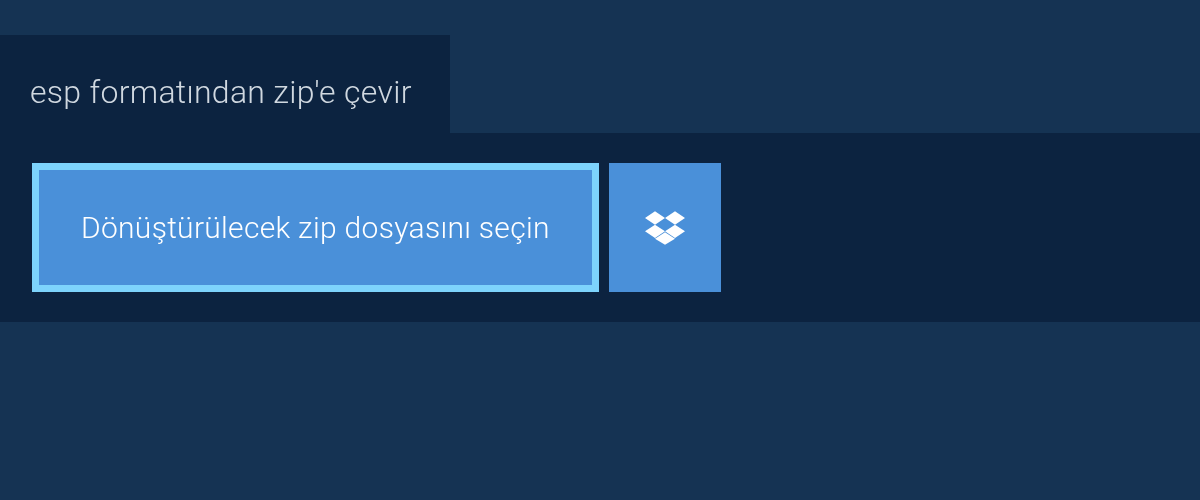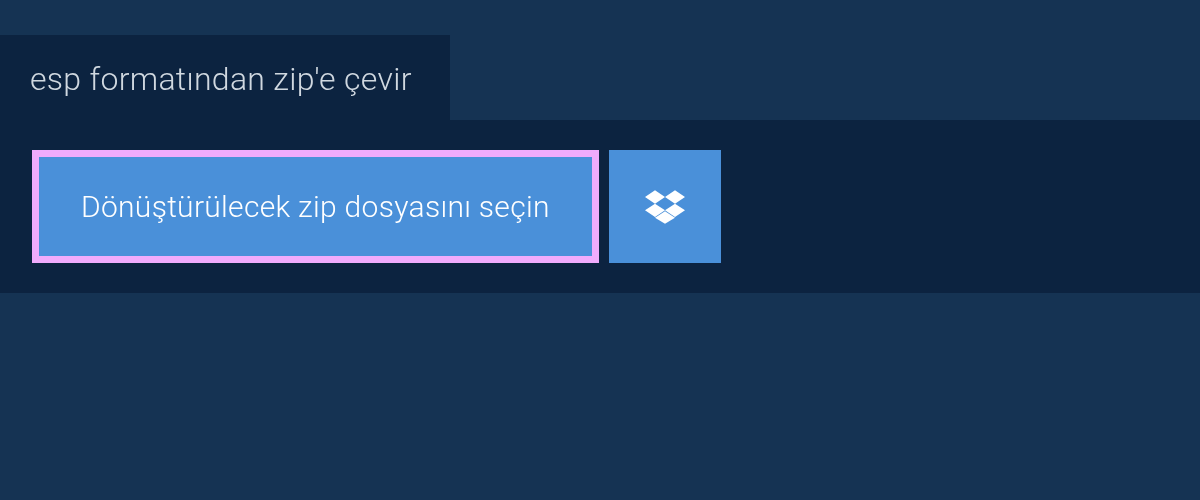--- a/index.html
+++ b/index.html
@@ -16,40 +16,40 @@
     }
     .tab-container {
       padding-top: 35px;
     }
     .tab {
       display: inline-block;
       background-color: #0c2340;
       color: #d0d8e0;
       font-size: 32px;
       font-weight: 300;
-      padding: 25px 38px 22px 30px;
+      padding: 38px 38px 22px 30px;
       letter-spacing: 0.3px;
     }
     .panel {
       background-color: #0c2340;
       padding: 30px 32px;
       width: 100%;
     }
     .button-row {
       display: flex;
       gap: 10px;
       align-items: stretch;
     }
     .select-file-button {
       background-color: #4a90d9;
-      border: 7px solid #f0abfc;
+      border: 7px solid #7dd3fc;
       color: #ffffff;
       font-size: 30px;
       font-weight: 300;
-      padding: 32px 42px;
+      padding: 40px 42px;
       cursor: pointer;
       letter-spacing: 0.3px;
       white-space: nowrap;
     }
     .dropbox-button {
       background-color: #4a90d9;
       width: 112px;
       display: flex;
       align-items: center;
       justify-content: center;

